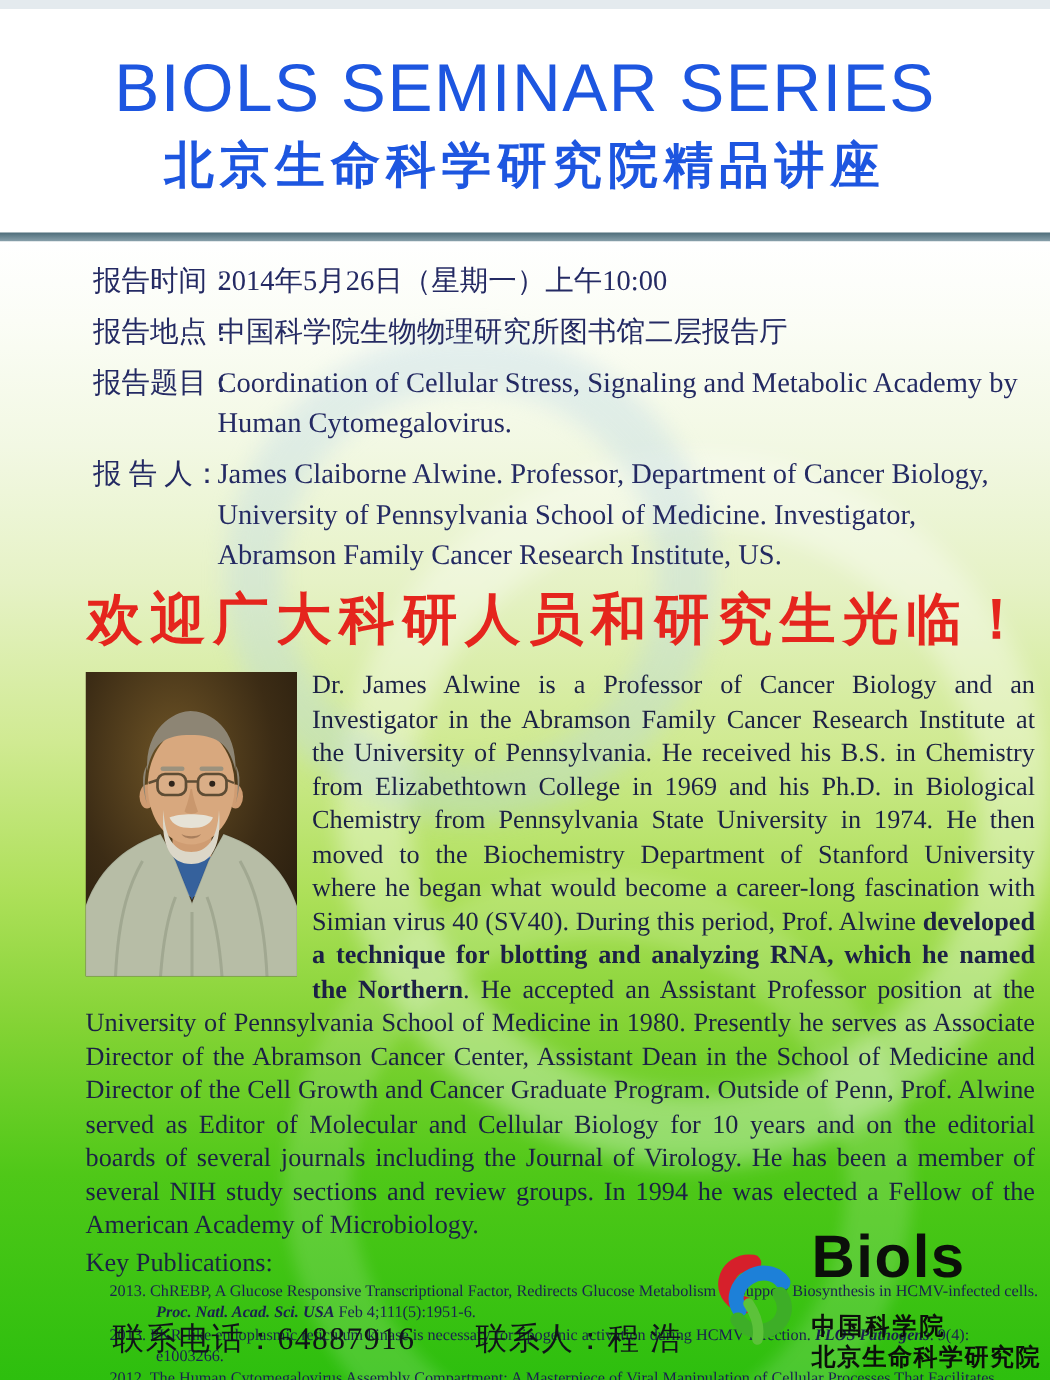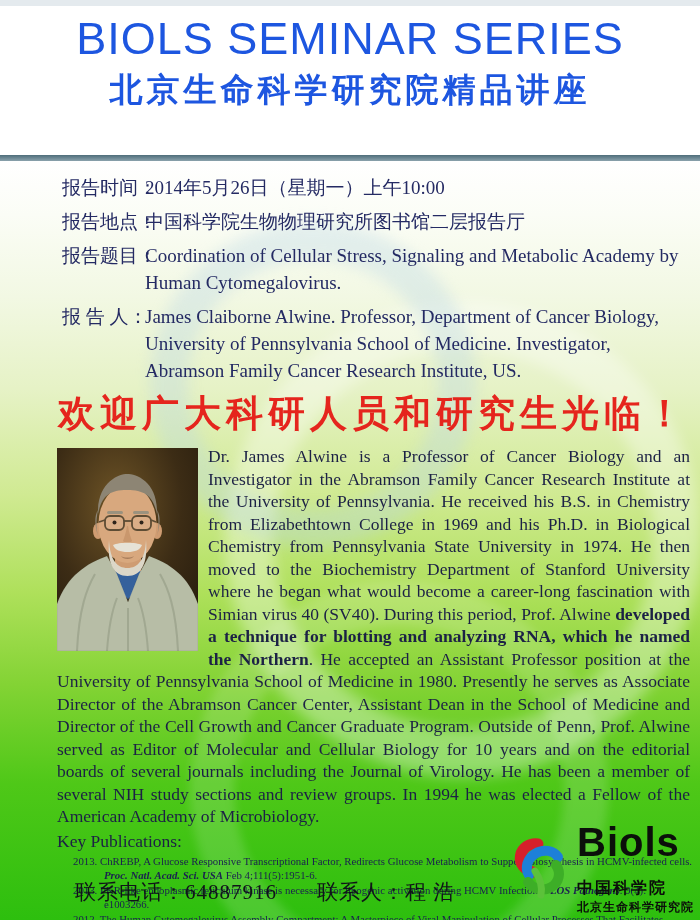--- a/index.html
+++ b/index.html
@@ -4,21 +4,21 @@
 <style>
   html,body{margin:0;padding:0;}
   .poster{
     position:relative;width:700px;height:920px;overflow:hidden;
     background:#ffffff;font-family:"Liberation Serif",serif;
   }
   
   .top-strip{height:6px;background:#e4eaee;}
   .header{height:149px;text-align:center;background:#ffffff;}
   .title-en{
-    padding-top:8px;font-family:"Liberation Sans",sans-serif;
+    padding-top:28px;font-family:"Liberation Sans",sans-serif;
     font-size:45px;color:#1d56e0;letter-spacing:1px;line-height:1.1;
   }
   .title-cn{
     margin-top:8px;font-family:"Liberation Sans",sans-serif;font-weight:bold;
     font-size:33px;color:#1d56e0;letter-spacing:4px;line-height:1.1;
   }
   .divider{height:6px;background:linear-gradient(#4e6d7a,#8aa2ac);}
   
   .body-area{
     position:relative;height:759px;
@@ -64,21 +64,21 @@
     font-size:21px;color:#101418;letter-spacing:1px;white-space:nowrap;
   }
   .footer .gap{display:inline-block;width:40px;}
   .logo{
     position:absolute;right:6px;bottom:4px;z-index:3;
     display:flex;align-items:center;gap:6px;
   }
   .logo-text{font-family:"Liberation Sans",sans-serif;color:#0b0f0a;}
   .logo-name{font-size:40px;font-weight:bold;line-height:0.95;letter-spacing:1px;}
   .logo-org1{font-size:16px;font-weight:bold;margin-top:17px;letter-spacing:2px;}
-  .logo-org2{font-size:12px;font-weight:bold;letter-spacing:1px;}
+  .logo-org2{font-size:16px;font-weight:bold;letter-spacing:1px;}
 </style>
 </head>
 <body>
 
 <div class="poster">
 
   <div class="top-strip"></div>
 
   <div class="header">
     <div class="title-en">BIOLS SEMINAR SERIES</div>

